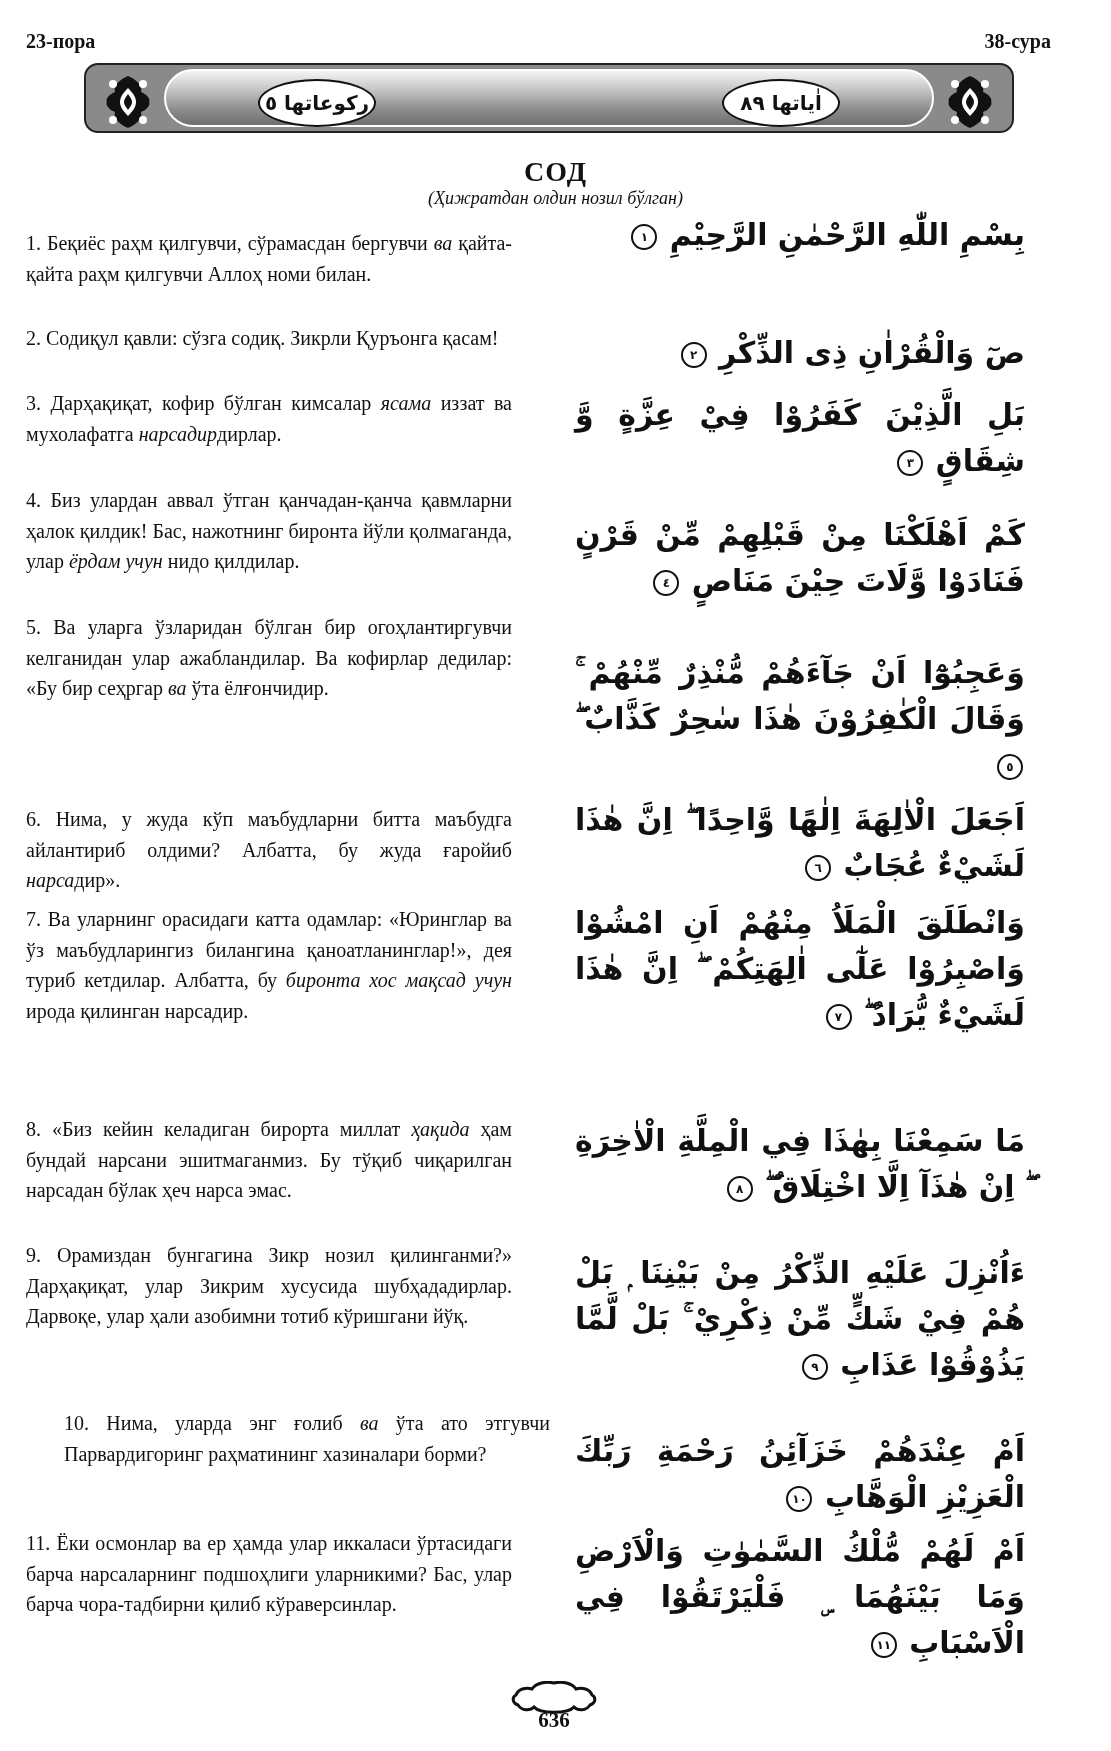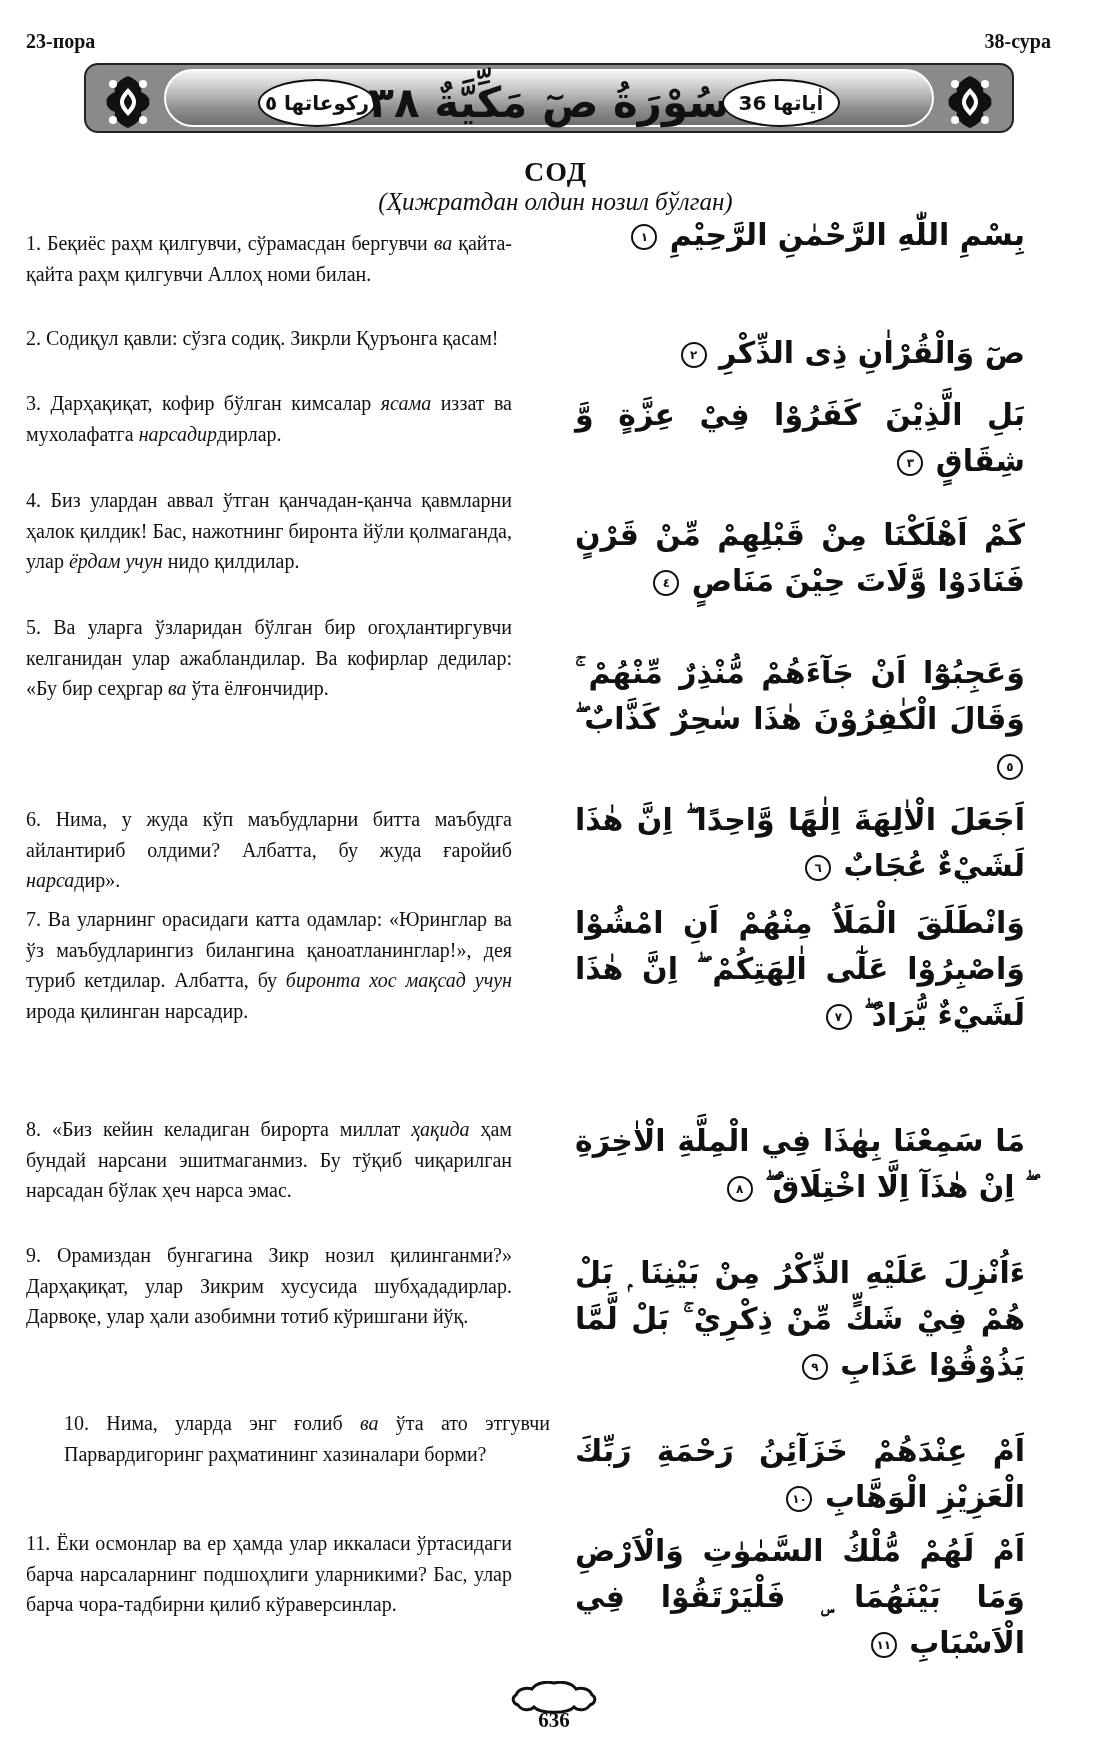--- a/index.html
+++ b/index.html
@@ -48,21 +48,21 @@
       direction: rtl; white-space: nowrap;
     }
 
     .surah-name {
       position: absolute; top: 156px; left: 0; width: 1111px; text-align: center;
       font-family: "Liberation Serif", serif; font-weight: 900; font-size: 28px; letter-spacing: 1px;
       padding-left: 0px;
     }
     .surah-sub {
       position: absolute; top: 188px; left: 0; width: 1111px; text-align: center;
-      font-family: "Liberation Serif", serif; font-style: italic; font-size: 25px;
+      font-family: "Liberation Serif", serif; font-style: italic; font-size: 18px;
     }
 
     
     .verses { position: absolute; left: 0; top: 0; width: 1111px; }
     .verse-uz {
       position: absolute; left: 26px; width: 486px;
       font-size: 20px; line-height: 30.5px; text-align: justify;
       font-family: "Liberation Serif", serif;
     }
     .verse-uz i { font-style: italic; }
@@ -104,22 +104,21 @@
         <path d="M27 4 C18 8 12 14 14 20 C8 22 4 28 6 30 C4 32 8 38 14 40 C12 46 18 52 27 56 C36 52 42 46 40 40 C46 38 50 32 48 30 C50 28 46 22 40 20 C42 14 36 8 27 4 Z" fill="#111"></path>
         <path d="M27 16 C21 22 19 26 19 30 C19 34 21 38 27 44 C33 38 35 34 35 30 C35 26 33 22 27 16 Z" fill="#fff"></path>
         <path d="M27 22 C24 26 23 28 23 30 C23 32 24 34 27 38 C30 34 31 32 31 30 C31 28 30 26 27 22 Z" fill="#111"></path>
         <circle cx="12" cy="12" r="4" fill="#fff"></circle>
           <circle cx="42" cy="12" r="4" fill="#fff"></circle>
         <circle cx="12" cy="48" r="4" fill="#fff"></circle>
           <circle cx="42" cy="48" r="4" fill="#fff"></circle>
       </svg>
     </div>
     <div class="oval oval-left">رکوعاتها ٥</div>
-    <div class="banner-title">سُوْرَةُ صٓ مَكِّيَّةٌ ٣٨</div>
-    <div class="oval oval-right">اٰیاتها 36</div>
+    <div class="oval oval-right">اٰیاتها ٨٩</div>
     <div class="ornament ornament-right">
       <svg width="54" height="60" viewBox="0 0 54 60">
         <path d="M27 4 C18 8 12 14 14 20 C8 22 4 28 6 30 C4 32 8 38 14 40 C12 46 18 52 27 56 C36 52 42 46 40 40 C46 38 50 32 48 30 C50 28 46 22 40 20 C42 14 36 8 27 4 Z" fill="#111"></path>
         <path d="M27 16 C21 22 19 26 19 30 C19 34 21 38 27 44 C33 38 35 34 35 30 C35 26 33 22 27 16 Z" fill="#fff"></path>
         <path d="M27 22 C24 26 23 28 23 30 C23 32 24 34 27 38 C30 34 31 32 31 30 C31 28 30 26 27 22 Z" fill="#111"></path>
         <circle cx="12" cy="12" r="4" fill="#fff"></circle>
           <circle cx="42" cy="12" r="4" fill="#fff"></circle>
         <circle cx="12" cy="48" r="4" fill="#fff"></circle>
           <circle cx="42" cy="48" r="4" fill="#fff"></circle>
       </svg>

